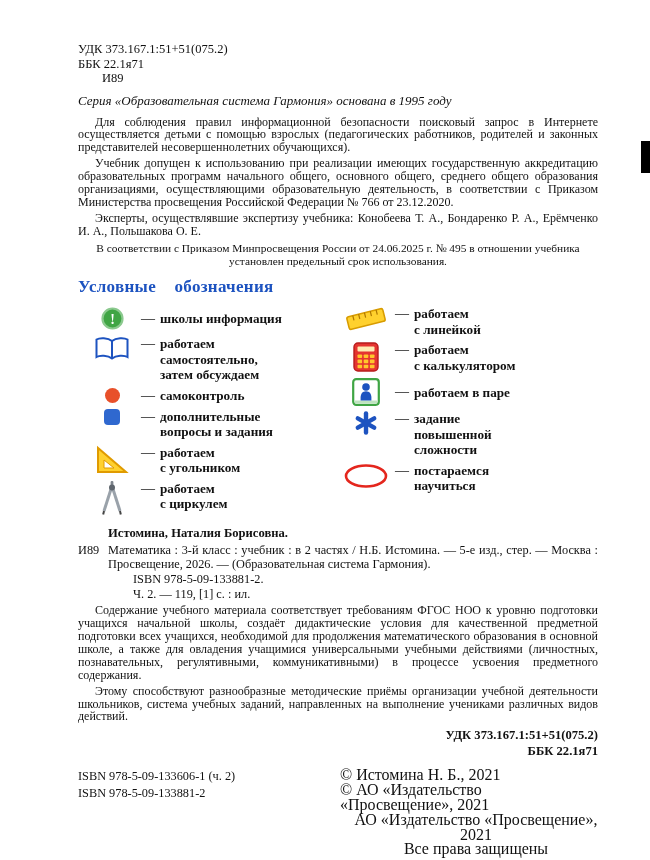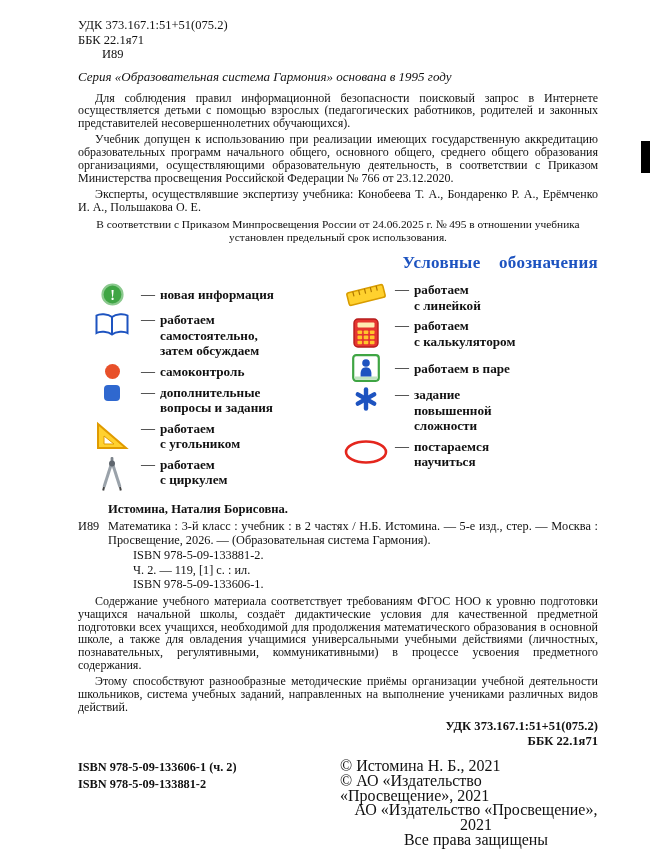--- a/index.html
+++ b/index.html
@@ -1,43 +1,43 @@
 <!DOCTYPE html>
 <html><head>
 <meta charset="utf-8">
 <style>
   html,body{margin:0;padding:0;background:#fff;}
   body{width:650px;height:860px;overflow:hidden;font-family:"Liberation Serif",serif;color:#111;}
-  .page{box-sizing:border-box;width:650px;height:860px;padding:18px 52px 24px 78px;position:relative;}
+  .page{box-sizing:border-box;width:650px;height:860px;padding:42px 52px 24px 78px;position:relative;}
   .black-mark{position:absolute;top:141px;right:0;width:9px;height:32px;background:#000;}
   .head{font-size:12.5px;line-height:14.5px;}
   .head .code{margin-left:24px;}
   .series{font-style:italic;text-align:left;font-size:13px;margin:7px 0 7px 0;}
   p.just{font-size:12px;line-height:12.9px;text-align:justify;text-indent:17px;margin:3px 0;}
   p.centered-note{font-size:11.4px;line-height:12.9px;text-align:center;margin:4px 0 2px 0;}
-  .legend-title{color:#1d53c0;text-align:right;font-size:17px;font-weight:bold;margin:10px 0 9px 0;word-spacing:14px;letter-spacing:.3px;}
+  .legend-title{color:#1d53c0;text-align:left;font-size:17px;font-weight:bold;margin:10px 0 9px 0;word-spacing:14px;letter-spacing:.3px;}
   .legend{display:flex;}
   .col{width:50%;box-sizing:border-box;padding-left:10px;}
   .col.rcol{padding-left:4px;}
   .li{display:flex;align-items:flex-start;margin-bottom:5px;}
   .li.c{align-items:center;}
   .ic{width:48px;flex-shrink:0;display:flex;justify-content:center;}
   .dash{width:24px;flex-shrink:0;text-align:center;font-size:14px;line-height:15.5px;}
   .li.c .dash{line-height:normal;}
   .lbl{font-weight:bold;font-size:13.2px;line-height:15.5px;white-space:pre-line;}
   .dot-red{width:15px;height:15px;border-radius:50%;background:#e8502a;display:inline-block;}
   .sq-blue{width:16px;height:16px;border-radius:4px;background:#2f68cf;display:inline-block;}
   .author{font-weight:bold;font-size:12.6px;margin:6px 0 2px 30px;}
   .bib{position:relative;padding-left:30px;font-size:12.3px;line-height:14.5px;text-align:justify;}
   .bib-code{position:absolute;left:0;top:0;}
   .ind{margin-left:55px;font-size:12.3px;line-height:14.6px;}
   .udk-right{text-align:right;font-weight:bold;font-size:12.6px;line-height:15.5px;}
   .udk-right.first{margin-top:5px;}
   .footer{display:flex;justify-content:space-between;margin-top:9px;}
-  .isbns div{font-weight:bold;font-size:12.3px;line-height:17px;}
+  .isbns div{font-weight:normal;font-size:12.3px;line-height:17px;}
   .copy{font-size:16px;line-height:14.8px;width:258px;}
   .copy .ind2{padding-left:14px;text-align:center;}
 </style>
 </head>
 <body>
 
 <div class="page">
   <div class="black-mark"></div>
 
   <div class="head">
@@ -59,21 +59,21 @@
     <div class="col">
 
       <div class="li c">
         <span class="ic">
           <svg width="25" height="25" viewBox="0 0 25 25">
               <circle cx="12.5" cy="12.5" r="10" fill="#3fa544" stroke="#8bc98e" stroke-width="2.2"></circle>
               <text x="12.5" y="17.5" text-anchor="middle" font-size="14" font-weight="bold" fill="#ffffff">!</text>
             </svg>
         </span>
         <span class="dash">—</span>
-        <span class="lbl">новая информация</span>
+        <span class="lbl">школы информация</span>
       </div>
 
       <div class="li">
         <span class="ic">
           <svg width="36" height="26" viewBox="0 0 36 26">
               <path d="M18 5 C14 1.5, 5.5 1.5, 2.5 3.5 L2.5 21 C5.5 19, 14 19, 18 22.5 C22 19, 30.5 19, 33.5 21 L33.5 3.5 C30.5 1.5, 22 1.5, 18 5 Z" fill="#ffffff" stroke="#1d53c0" stroke-width="2"></path>
               <line x1="18" y1="5" x2="18" y2="22.5" stroke="#1d53c0" stroke-width="2"></line>
             </svg>
         </span>
         <span class="dash">—</span>
@@ -217,21 +217,20 @@
   </div>
 
   <p class="author">Истомина, Наталия Борисовна.</p>
 
   <div class="bib">
     <span class="bib-code">И89</span>
     <span>Математика : 3-й класс : учебник : в 2 частях / Н.Б. Истомина. — 5-е изд., стер. — Москва : Просвещение, 2026. — (Образовательная система Гармония).</span>
   </div>
   <div class="ind">ISBN 978-5-09-133881-2.</div>
   <div class="ind">Ч. 2. — 119, [1] с. : ил.</div>
-  <div class="ind">ISBN 978-5-09-133606-1.</div>
 
   <p class="just">Содержание учебного материала соответствует требованиям ФГОС НОО к уровню подготовки учащихся начальной школы, создаёт дидактические условия для качественной предметной подготовки всех учащихся, необходимой для продолжения математического образования в основной школе, а также для овладения учащимися универсальными учебными действиями (личностных, познавательных, регулятивными, коммуникативными) в процессе усвоения предметного содержания.</p>
   <p class="just">Этому способствуют разнообразные методические приёмы организации учебной деятельности школьников, система учебных заданий, направленных на выполнение учениками различных видов действий.</p>
 
   <div class="udk-right first">УДК 373.167.1:51+51(075.2)</div>
   <div class="udk-right">ББК 22.1я71</div>
 
   <div class="footer">
     <div class="isbns">
       <div>ISBN 978-5-09-133606-1 (ч. 2)</div>

